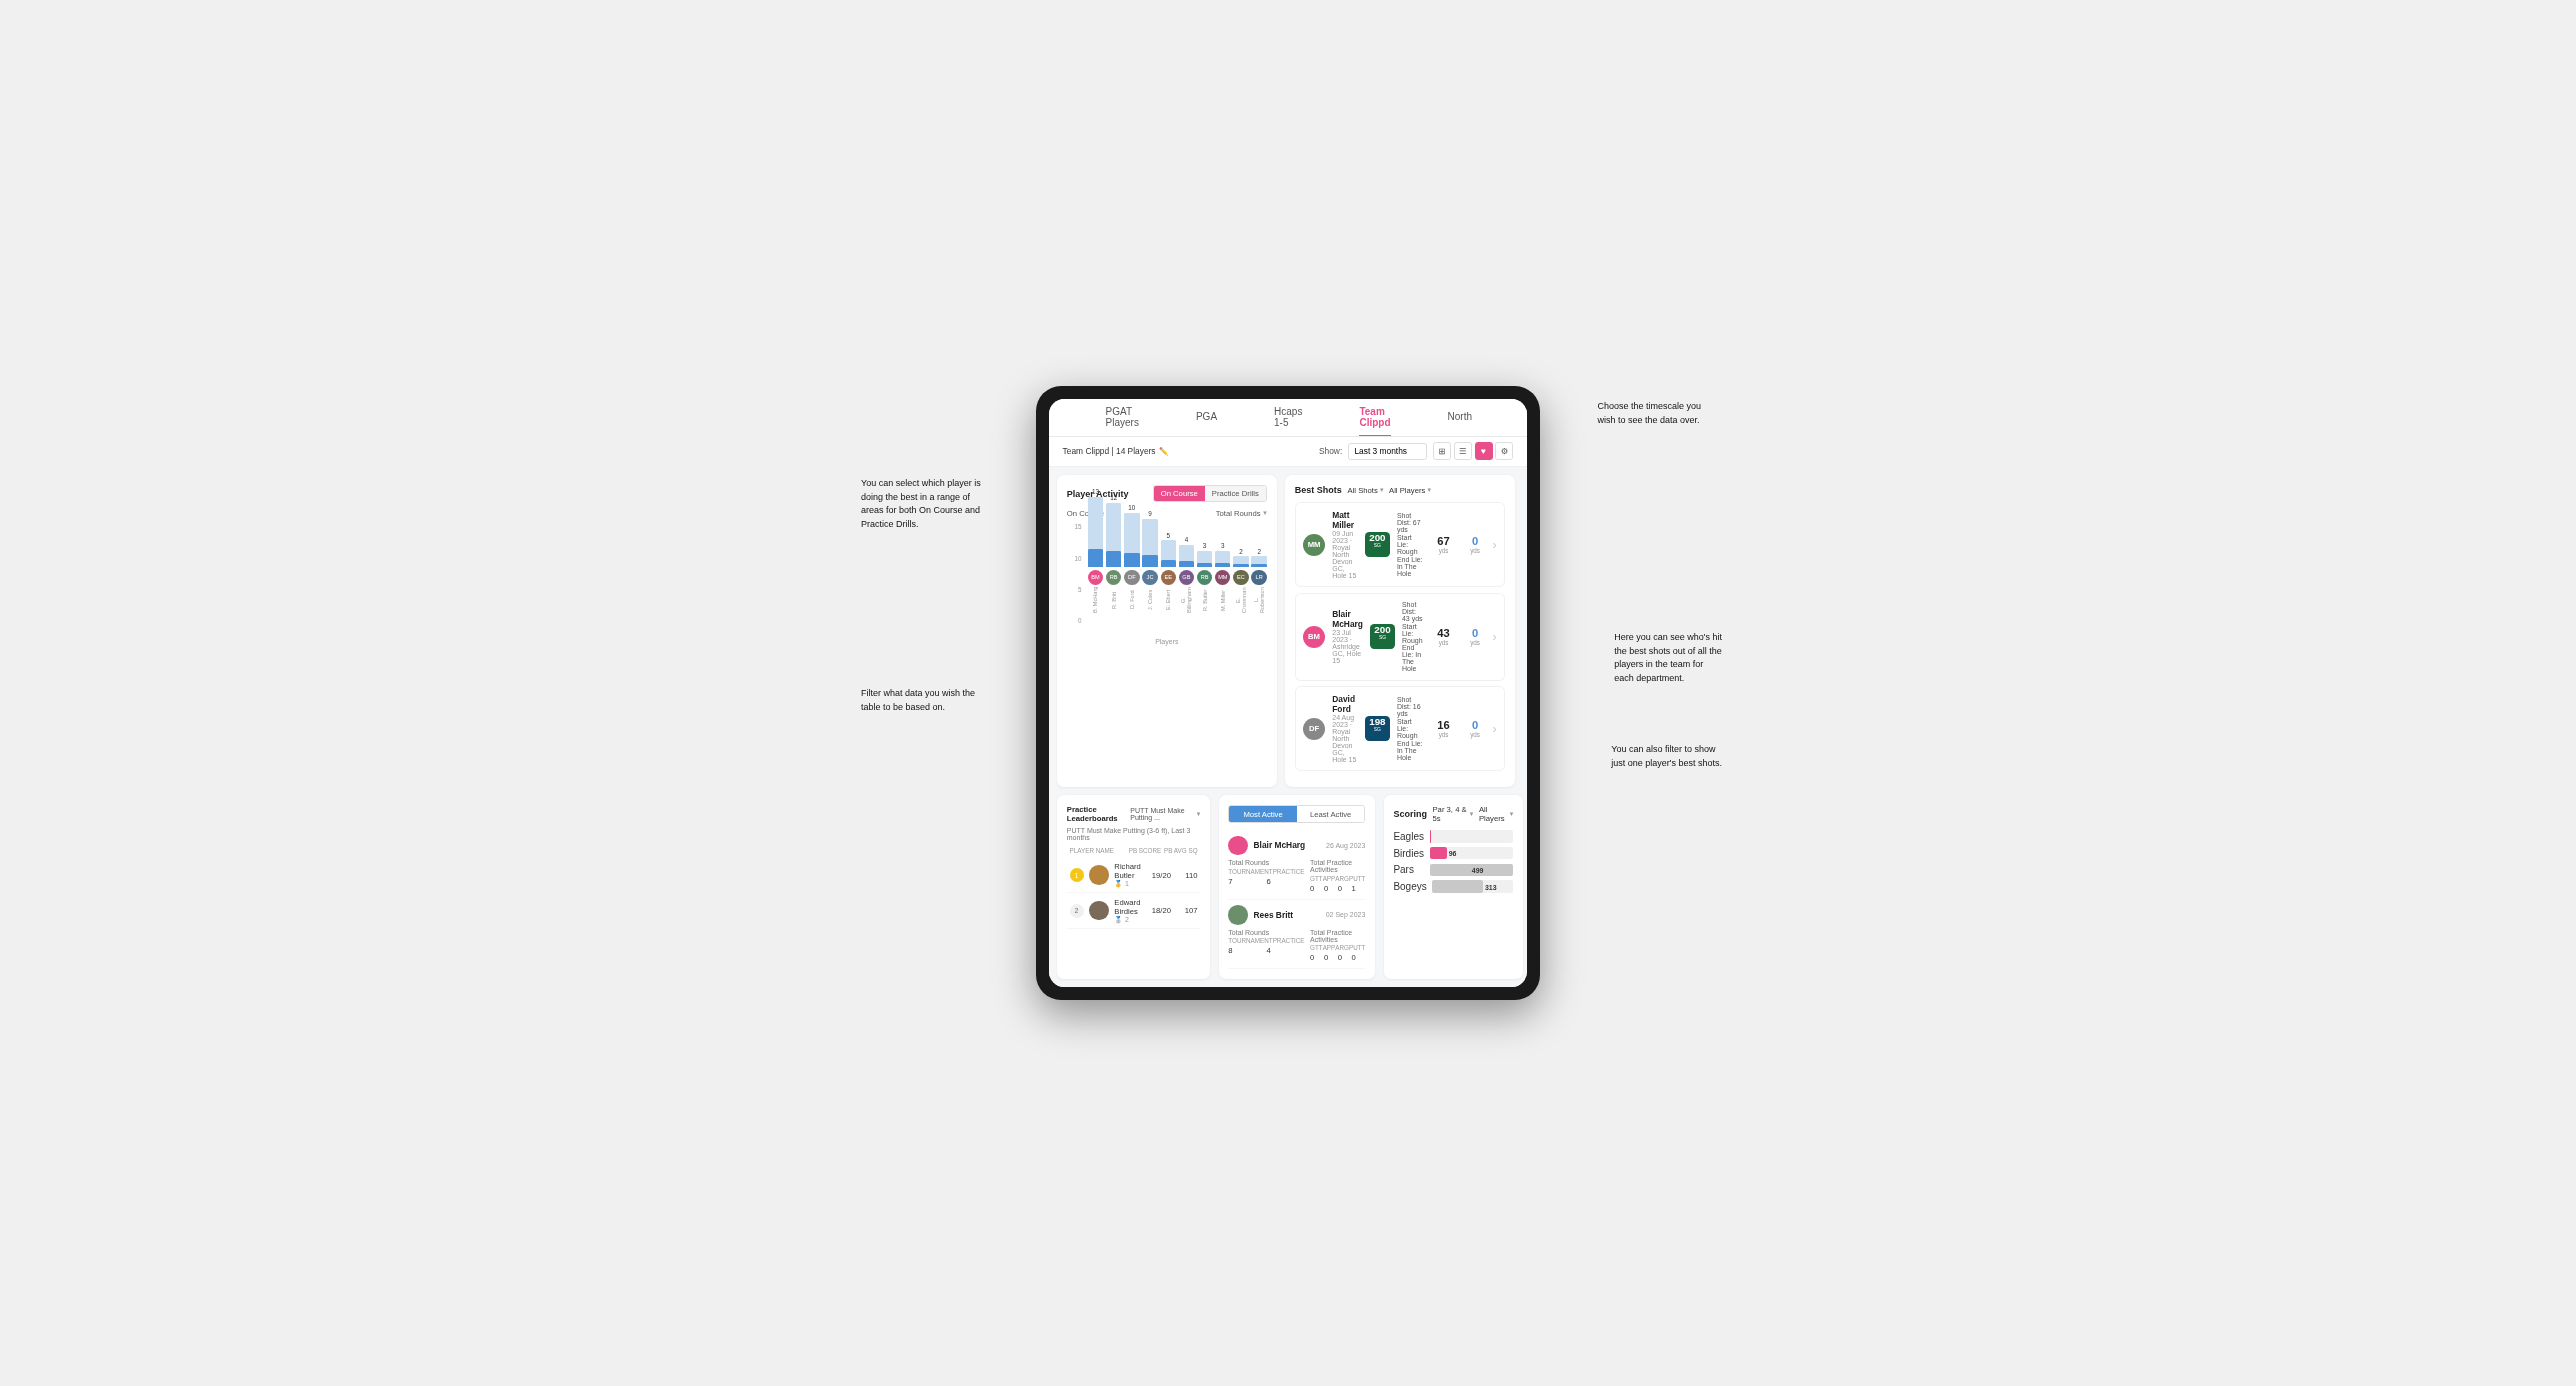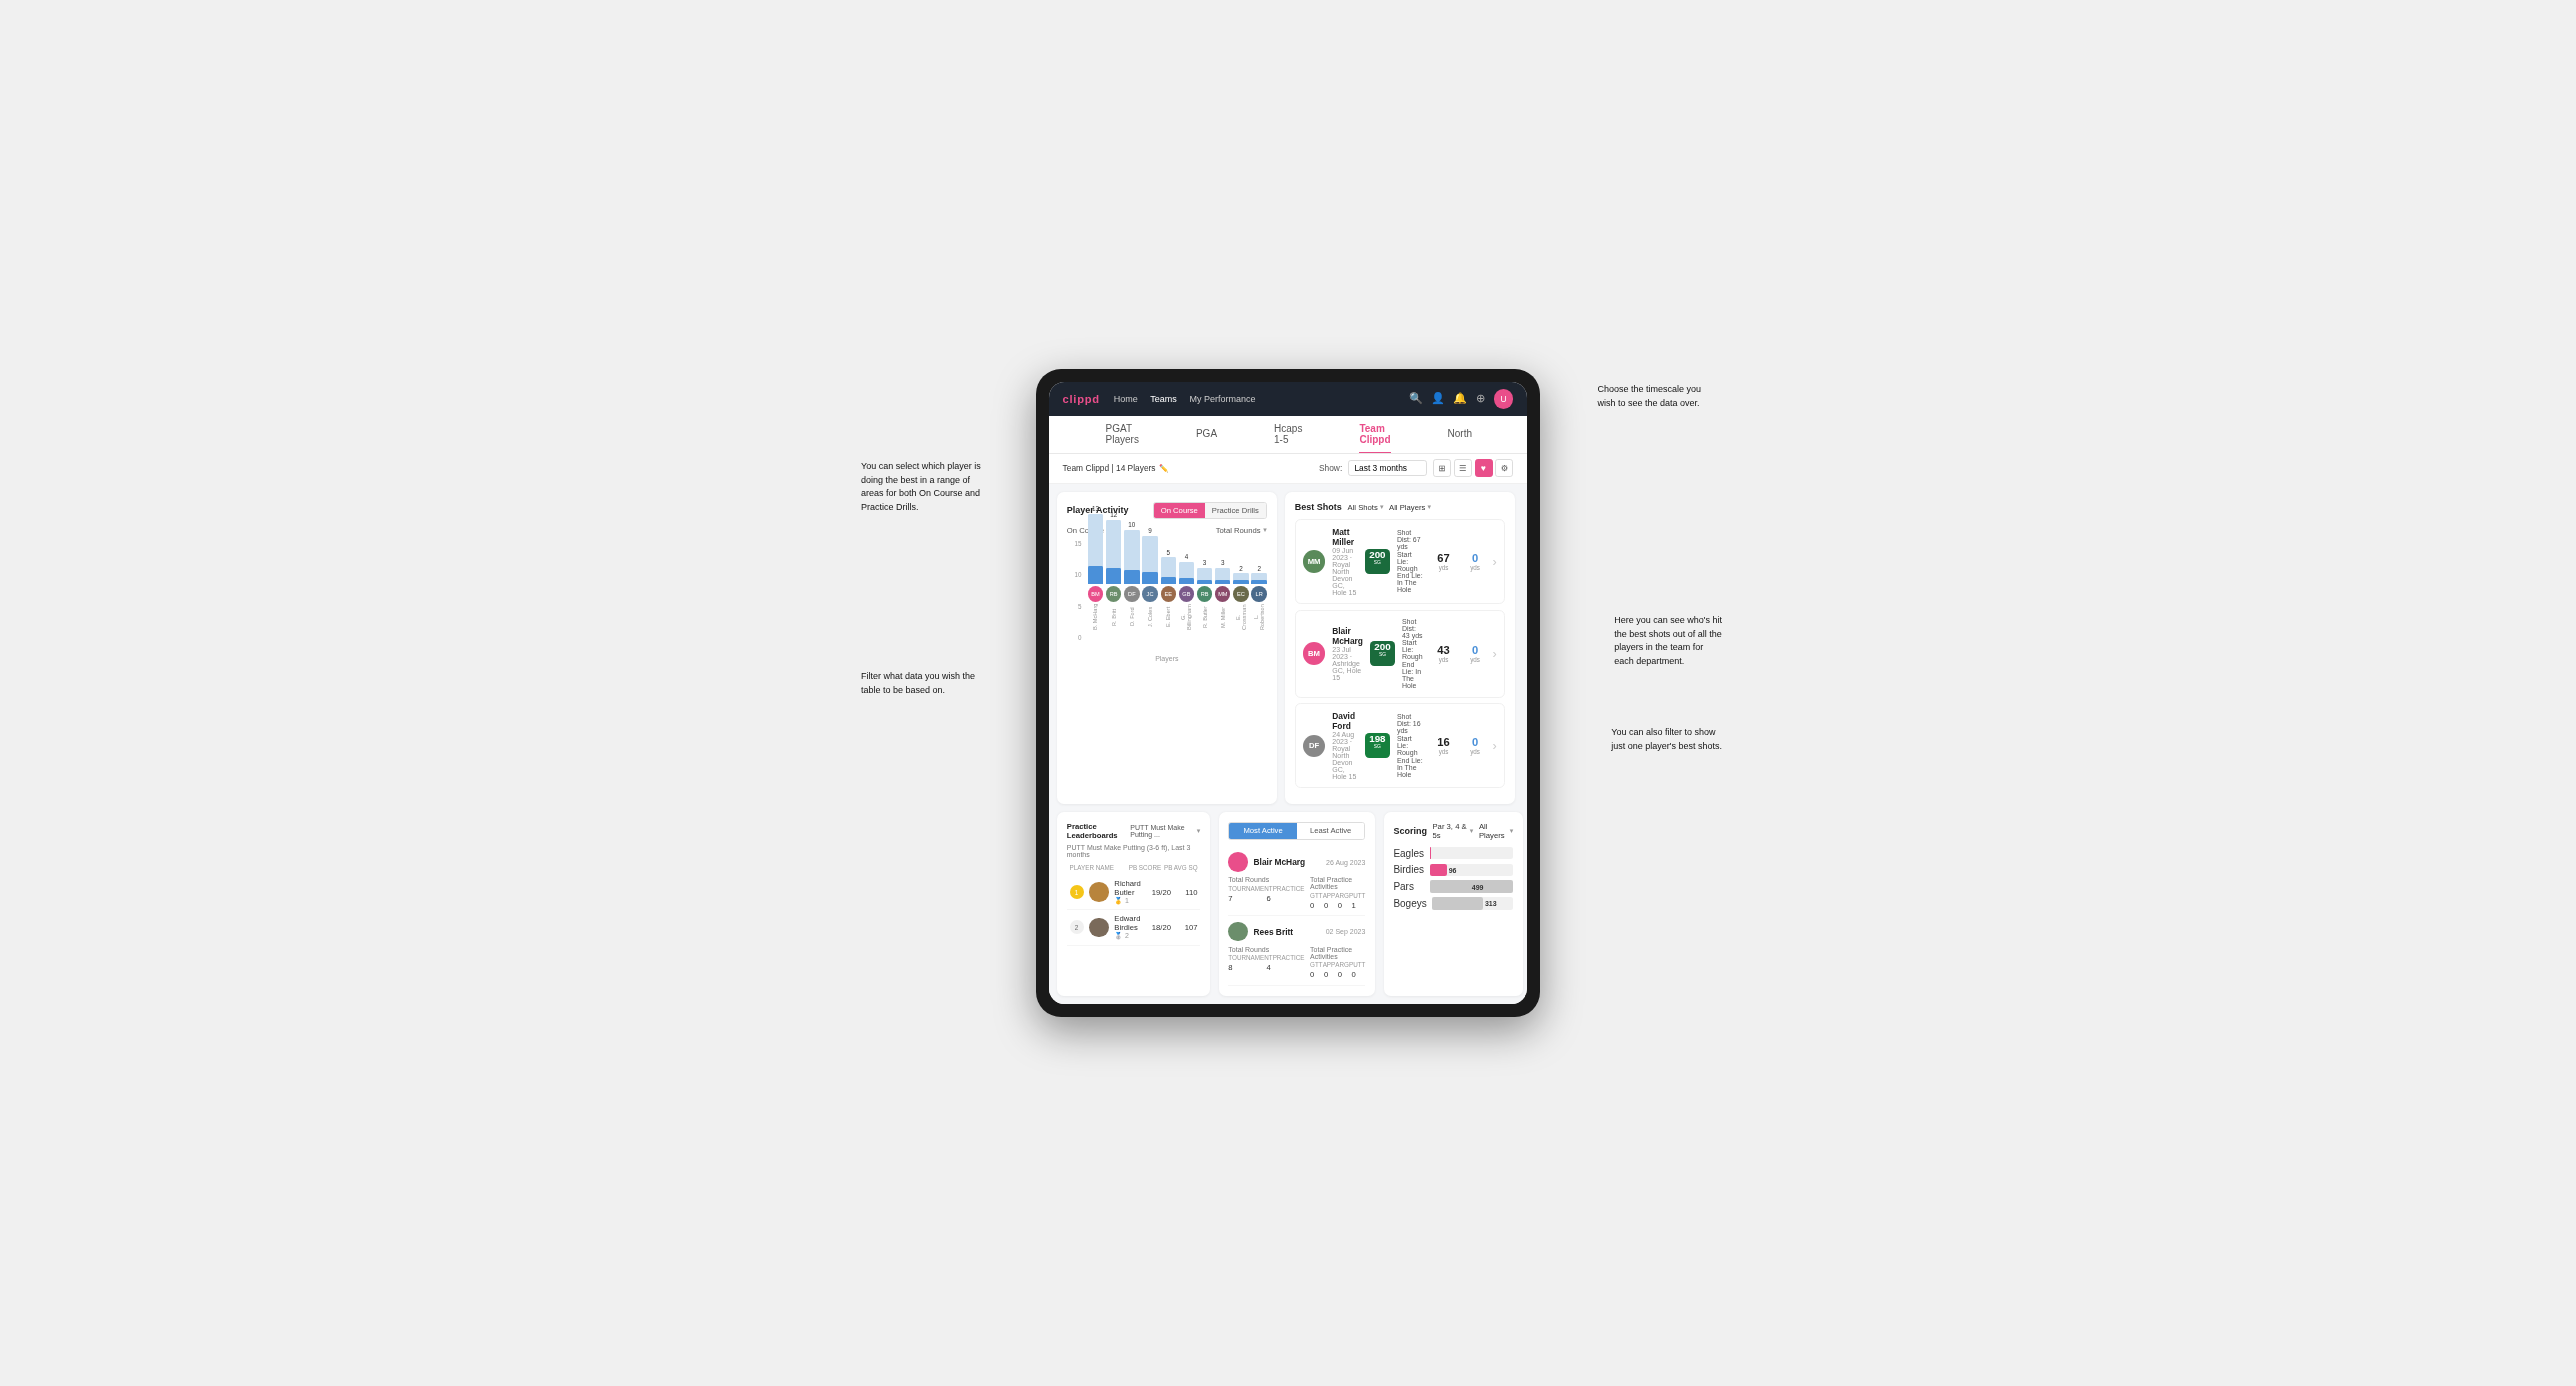--- a/index.html
+++ b/index.html
@@ -670,35 +670,20 @@
   <div class="annotation annotation-right-mid" style="white-space: pre-line; top: 245px; right: -14px;">Here you can see who's hit
 the best shots out of all the
 players in the team for
 each department.</div>
   <div class="annotation annotation-right-bottom" style="white-space: pre-line; top: 357px; right: -14px;">You can also filter to show
 just one player's best shots.</div>
 
   <div class="tablet-frame">
     <div class="tablet-screen">
 
-      <div class="top-nav">
-        <span class="nav-logo">clippd</span>
-        <div class="nav-links">
-          <span class="nav-link">Home</span>
-          <span class="nav-link active">Teams</span>
-          <span class="nav-link">My Performance</span>
-        </div>
-        <div class="nav-icons">
-          <span class="nav-icon">🔍</span>
-          <span class="nav-icon">👤</span>
-          <span class="nav-icon">🔔</span>
-          <span class="nav-icon">⊕</span>
-          <div class="avatar-circle">U</div>
-        </div>
-      </div>
 
       <div class="sub-nav">
         <span class="sub-nav-link">PGAT Players</span>
         <span class="sub-nav-link">PGA</span>
         <span class="sub-nav-link">Hcaps 1-5</span>
         <span class="sub-nav-link active">Team Clippd</span>
         <span class="sub-nav-link">North</span>
         <span class="sub-nav-link">All Players</span>
         <div class="sub-nav-spacer"></div>
         <div class="add-team-btn">Add Team</div>
@@ -899,21 +884,21 @@
             </div>
             <span style="color:#ccc; font-size:12.6px;">›</span>
           </div>
 
           <div class="shot-card">
             <div class="shot-player-avatar" style="background:#888;">DF</div>
             <div class="shot-player-info">
               <div class="shot-player-name">David Ford</div>
               <div class="shot-player-meta">24 Aug 2023 · Royal North Devon GC, Hole 15</div>
             </div>
-            <div class="shot-badge" style="background:#15803d;">
+            <div class="shot-badge" style="background:#0c4a6e;">
               <span>198</span>
               <span class="shot-badge-sub">SG</span>
             </div>
             <div class="shot-details">
               <div class="shot-detail-line">Shot Dist: 16 yds</div>
               <div class="shot-detail-line">Start Lie: Rough</div>
               <div class="shot-detail-line">End Lie: In The Hole</div>
             </div>
             <div class="shot-yds">
               <span class="shot-yds-val">16</span>

